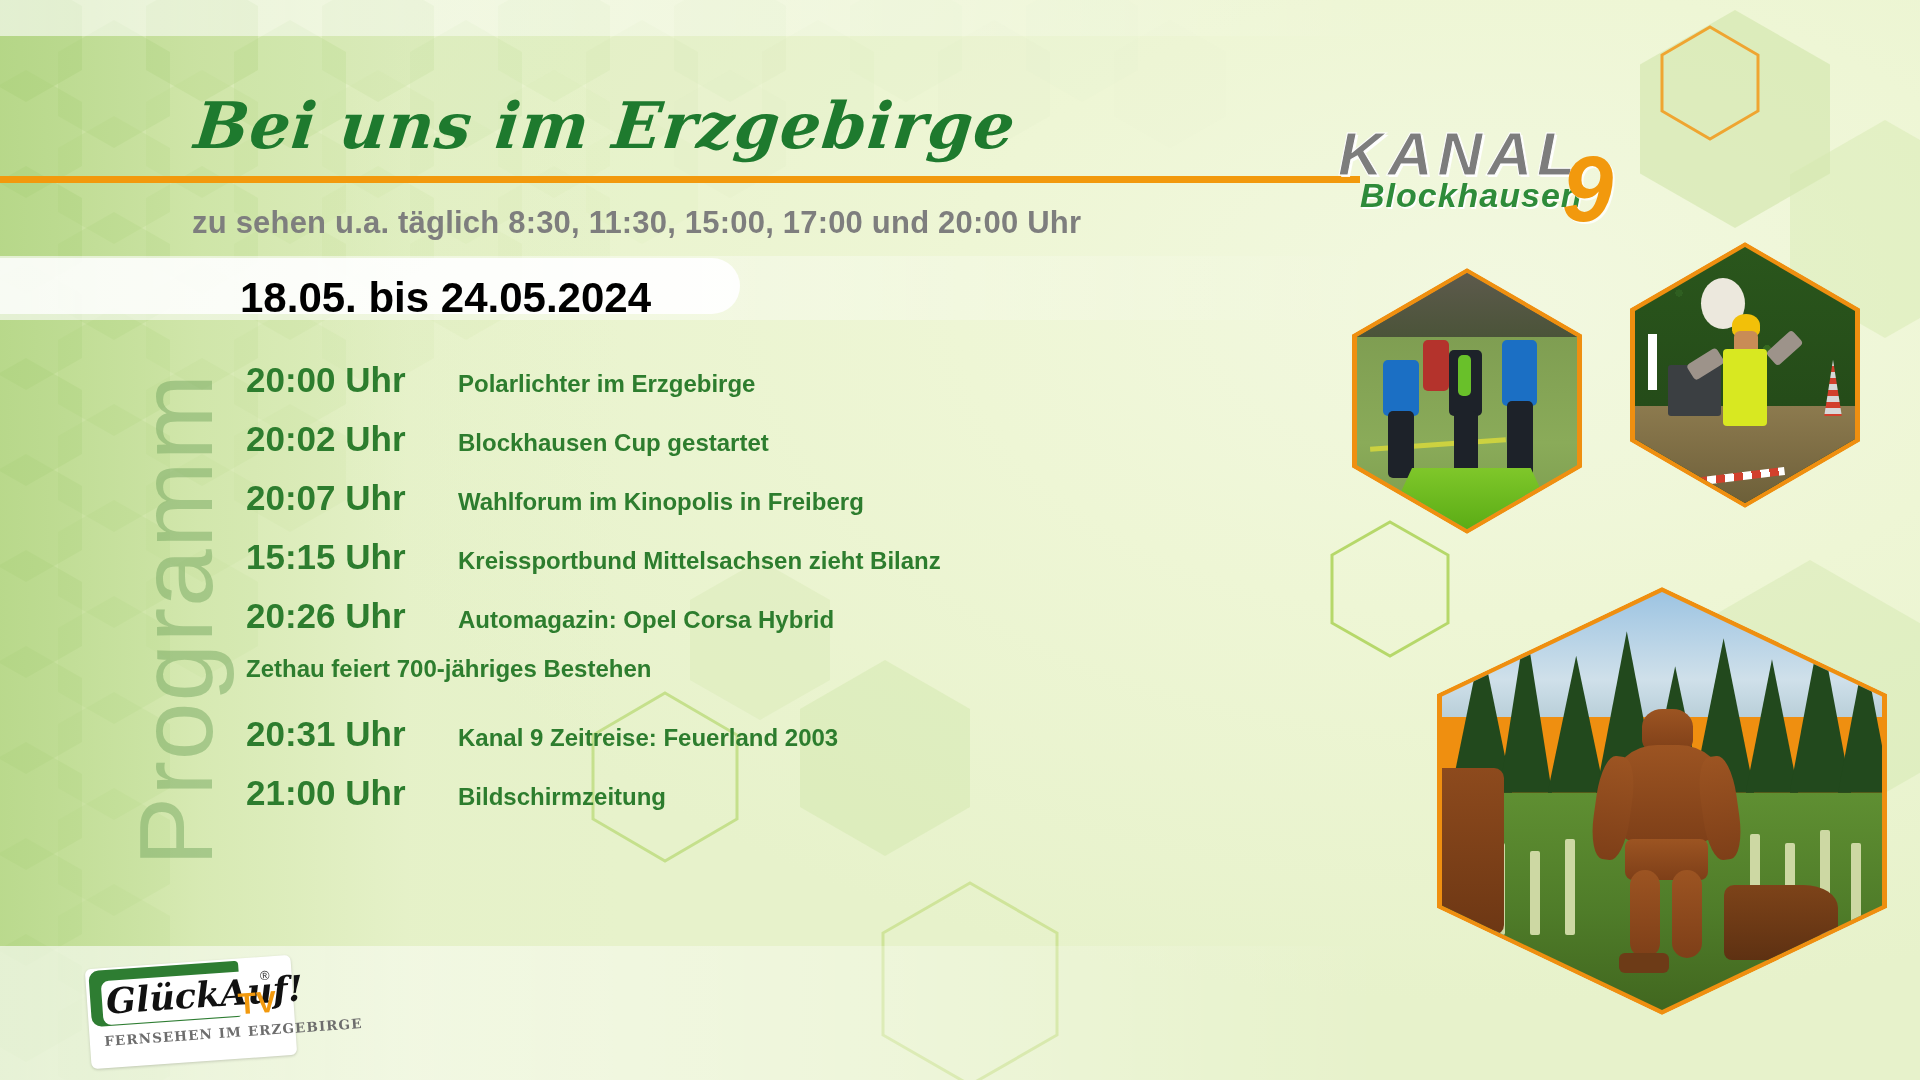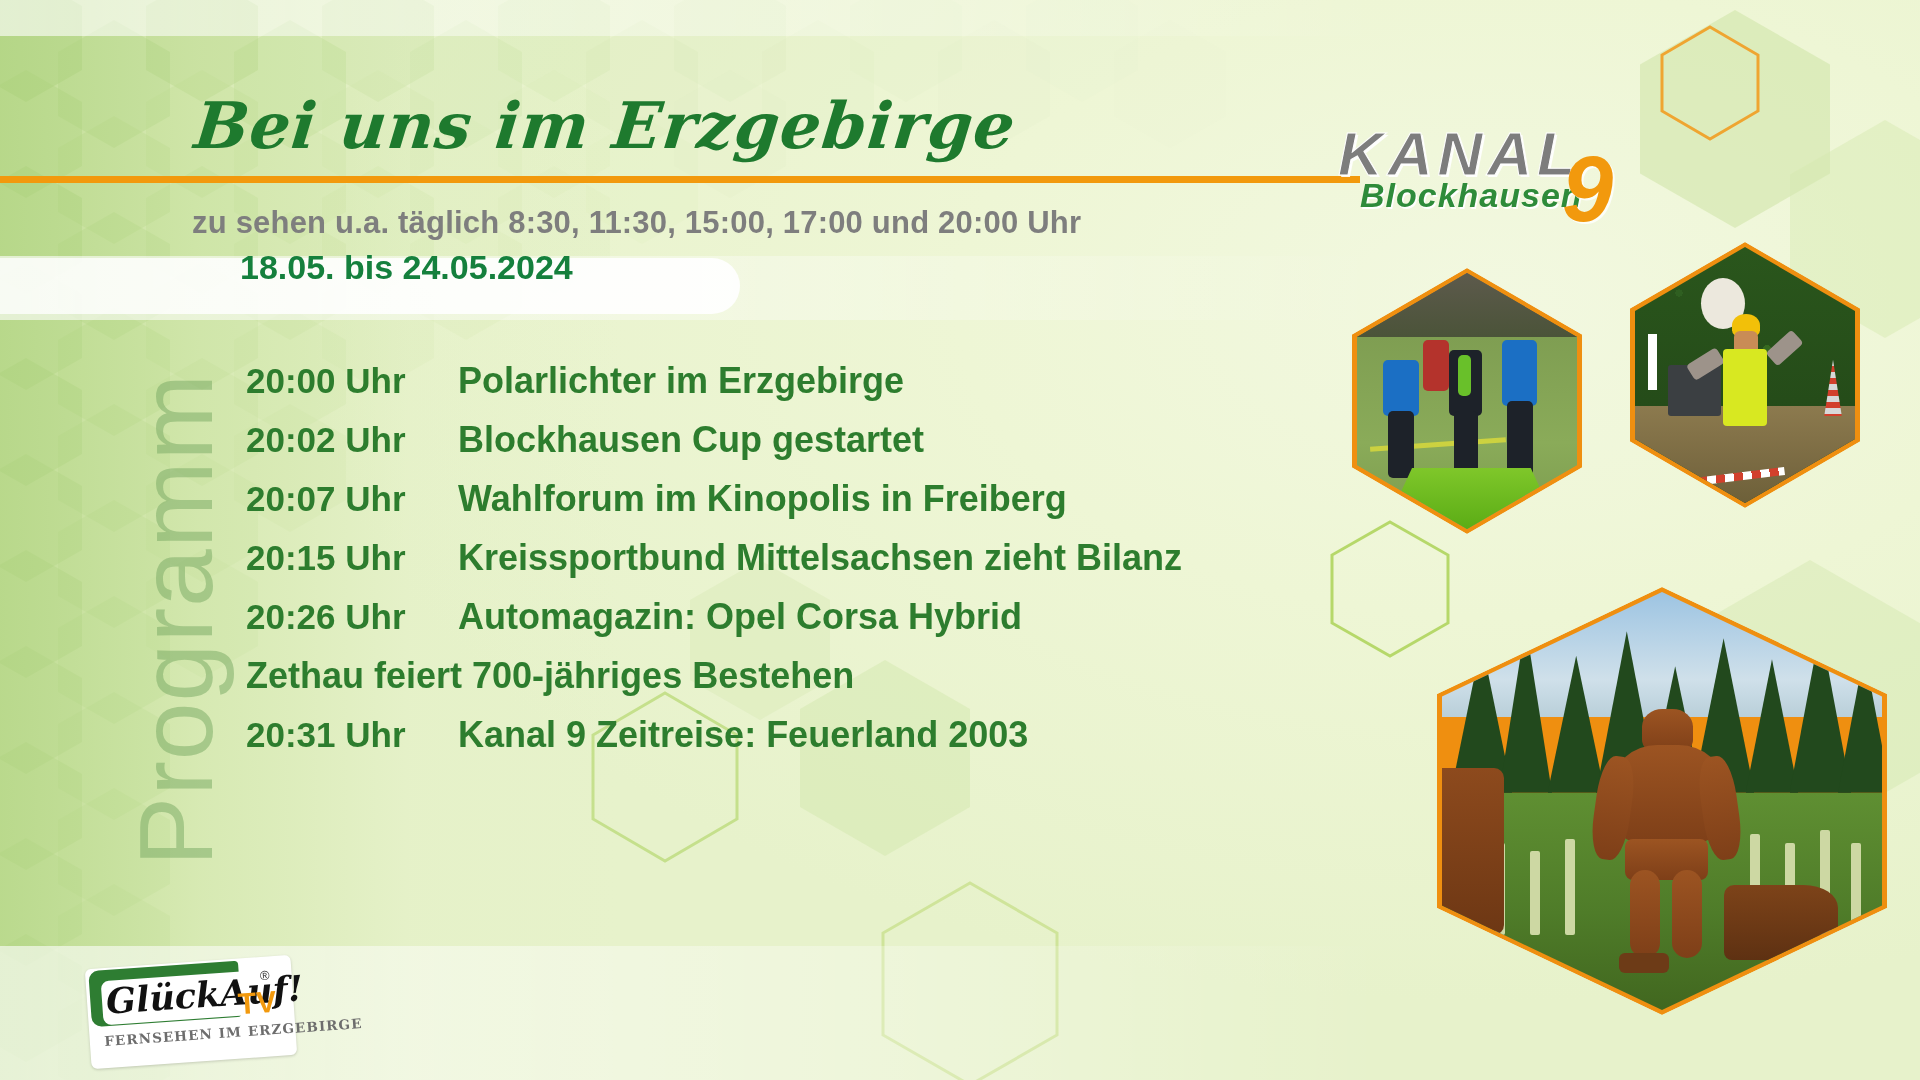--- a/index.html
+++ b/index.html
@@ -52,22 +52,22 @@
     font-size:31px;font-weight:700;color:#7e7e7e;
     letter-spacing:.2px;white-space:nowrap;
     font-stretch:condensed;
   }
   .daterange-band{
     position:absolute;left:0;top:258px;width:740px;height:56px;
     background:linear-gradient(90deg, rgba(255,255,255,.75) 0%, rgba(255,255,255,.88) 55%, rgba(255,255,255,.92) 100%);
     border-radius:0 28px 28px 0;
   }
   .daterange{
-    position:absolute;left:240px;top:248px;
-    font-size:34px;font-weight:700;color:#15803d;white-space:nowrap;
+    position:absolute;left:240px;top:274px;
+    font-size:42px;font-weight:700;color:#000000;white-space:nowrap;
   }
 
   
   .programm{
     position:absolute;left:-184px;top:560px;
     width:720px;
     transform:rotate(-90deg);
     transform-origin:center center;
     font-size:104px;font-weight:400;
     color:rgba(126,173,104,.55);
@@ -81,21 +81,21 @@
     position:absolute;left:246px;top:360px;
     display:flex;flex-direction:column;gap:0px;
   }
   .row{display:flex;align-items:baseline;height:59px;}
   .time{
     width:212px;
     font-size:35px;font-weight:700;color:#2d7d2e;
     white-space:nowrap;
   }
   .title{
-    font-size:36px;font-weight:700;color:#2d7d2e;
+    font-size:24px;font-weight:700;color:#2d7d2e;
     white-space:nowrap;
   }
 
   
   .kanal-logo{
     position:absolute;left:1330px;top:118px;width:280px;height:110px;
   }
   .kanal-word{
     position:absolute;left:8px;top:0px;
     font-size:62px;font-weight:700;font-style:italic;
@@ -341,33 +341,37 @@
     </div>
     <div class="row">
       <div class="time">20:02 Uhr</div>
       <div class="title">Blockhausen Cup gestartet</div>
     </div>
     <div class="row">
       <div class="time">20:07 Uhr</div>
       <div class="title">Wahlforum im Kinopolis in Freiberg</div>
     </div>
     <div class="row">
-      <div class="time">20:15 Uhr</div>
+      <div class="time">15:15 Uhr</div>
       <div class="title">Kreissportbund Mittelsachsen zieht Bilanz</div>
     </div>
     <div class="row">
       <div class="time">20:26 Uhr</div>
       <div class="title">Automagazin:  Opel Corsa Hybrid</div>
     </div>
     <div class="row">
       <div class="title">Zethau feiert 700-jähriges Bestehen</div>
     </div>
     <div class="row">
       <div class="time">20:31 Uhr</div>
       <div class="title">Kanal 9 Zeitreise:  Feuerland 2003</div>
+    </div>
+    <div class="row">
+      <div class="time">21:00 Uhr</div>
+      <div class="title">Bildschirmzeitung</div>
     </div>
   </div>
 
   <div class="kanal-logo">
     <div class="kanal-word">KANAL</div>
     <div class="erz-word">Blockhausen</div>
     <div class="nine">9</div>
   </div>
 
   <div class="gatv">

